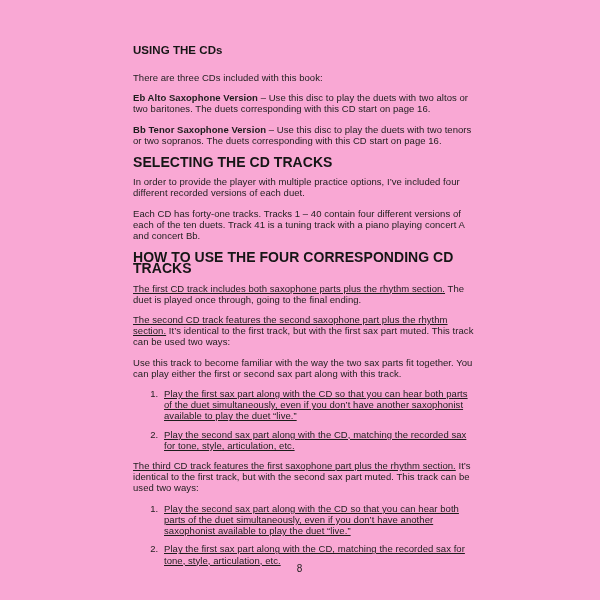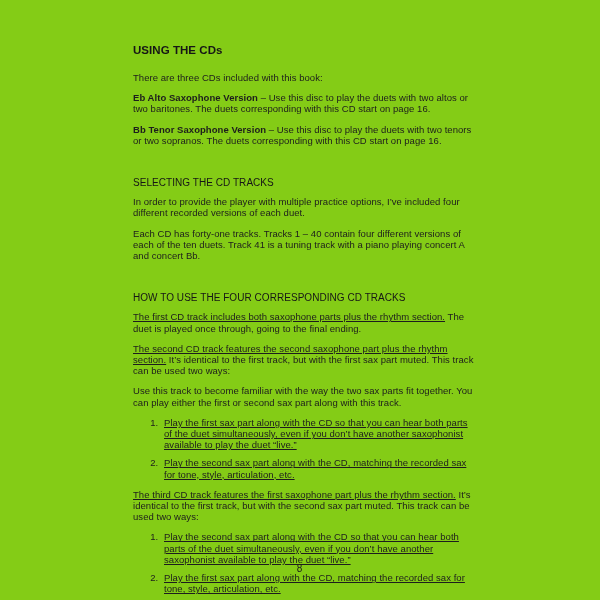--- a/index.html
+++ b/index.html
@@ -6,44 +6,44 @@
   body {
     width: 600px;
     height: 600px;
     background: #ffffff;
     font-family: "Liberation Sans", sans-serif;
   }
   .page {
     position: relative;
     width: 600px;
     height: 600px;
-    background: #84cc16;
+    background: #f9a8d4;
     overflow: hidden;
   }
   .content {
     position: absolute;
     left: 133px;
     top: 44px;
     width: 341px;
     color: #1d1d1d;
     font-size: 9.5px;
     line-height: 11.2px;
     letter-spacing: 0.05px;
   }
   h1.doc-title {
     font-size: 11.5px;
     font-weight: bold;
     margin: 0 0 15px 0;
     line-height: 13px;
     color: #161616;
   }
   h2.doc-heading {
-    font-size: 10px;
-    font-weight: normal;
-    margin: 31px 0 8px 0;
+    font-size: 14px;
+    font-weight: bold;
+    margin: 11px 0 8px 0;
     line-height: 11.2px;
     color: #161616;
   }
   p.doc-para {
     margin: 0 0 9px 0;
   }
   .u { text-decoration: underline; }
   strong.lead { font-weight: bold; text-align: center; }
   ol.doc-list {
     margin: 0 0 9px 0;

